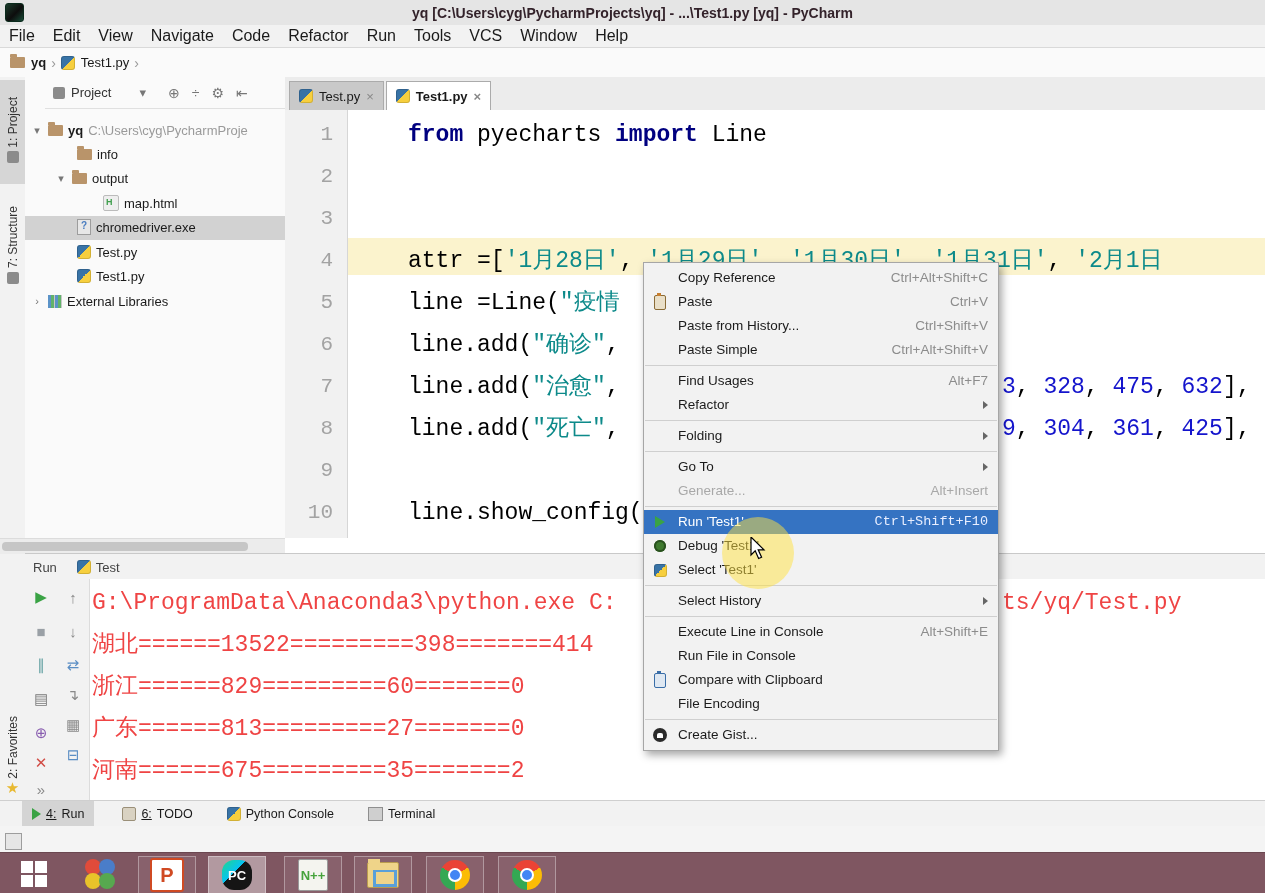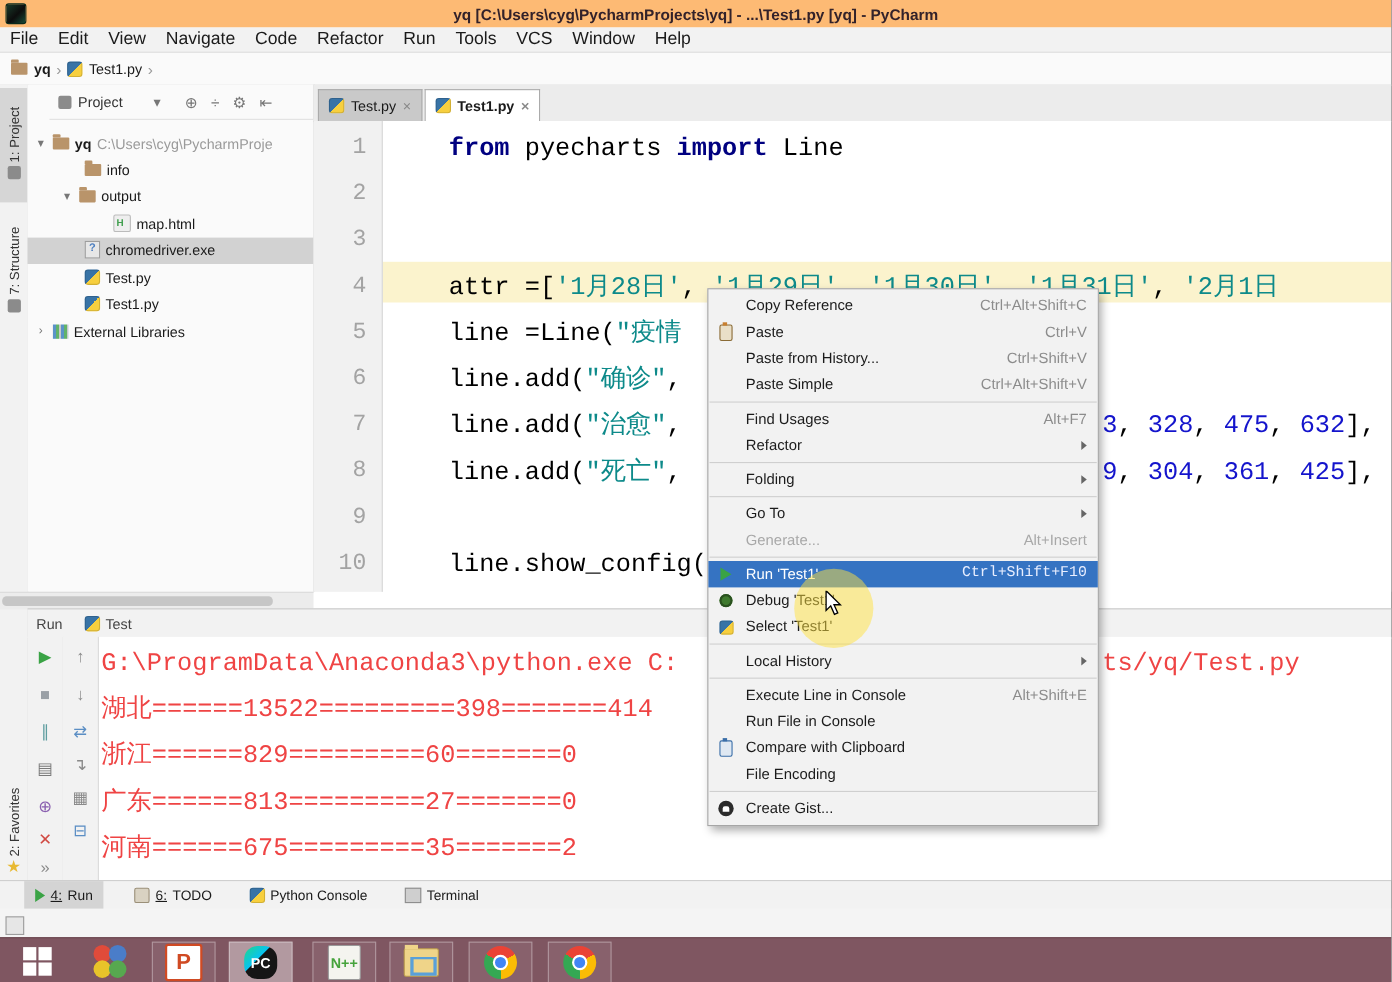--- a/index.html
+++ b/index.html
@@ -2,21 +2,21 @@
 <html><head>
 <meta charset="utf-8">
 <style>
   html,body{margin:0;padding:0;background:#555;}
   #screen{position:relative;width:1265px;height:893px;background:#fff;overflow:hidden;
           font-family:"Liberation Sans",sans-serif;-webkit-font-smoothing:antialiased;}
   .abs{position:absolute;}
   .code,.mono{font-family:"Liberation Mono","DejaVu Sans Mono",monospace;}
 
   
-  .titlebar{left:0;top:0;width:1265px;height:25px;background:#fdba74;display:flex;align-items:center;}
+  .titlebar{left:0;top:0;width:1265px;height:25px;background:#e5e5e5;display:flex;align-items:center;}
   .titlebar .title{position:absolute;left:0;right:0;text-align:center;font-size:14px;color:#33222a;font-weight:bold;}
   .win-appicon{width:17px;height:17px;margin-left:5px;border-radius:3px;
      background:linear-gradient(135deg,#1a3b2a 0%,#0d0d0d 55%,#174a36 100%);border:1px solid #0a2a1c;z-index:2;}
 
   
   .menubar{left:0;top:25px;width:1265px;height:22px;background:#f2f2f2;border-bottom:1px solid #d9d9d9;
            display:flex;align-items:center;font-size:16px;color:#1a1a1a;}
   .menubar .mi{padding:0 9px;height:22px;line-height:22px;}
 
   
@@ -441,21 +441,21 @@
         <span class="lbl">Debug 'Test1'</span>
       </div>
     <div class="ci">
         <span class="mic">
           <span class="py-ic" style="width:13px;height:13px"></span>
         </span>
         <span class="lbl">Select 'Test1'</span>
       </div>
     <div class="csep"></div>
     <div class="ci">
-        <span class="lbl">Local History</span>
+        <span class="lbl">Select History</span>
         <span class="subarr"></span>
       </div>
     <div class="csep"></div>
     <div class="ci">
         <span class="lbl">Execute Line in Console</span>
         <span class="sc">Alt+Shift+E</span>
       </div>
     <div class="ci">
         <span class="lbl">Run File in Console</span>
       </div>

